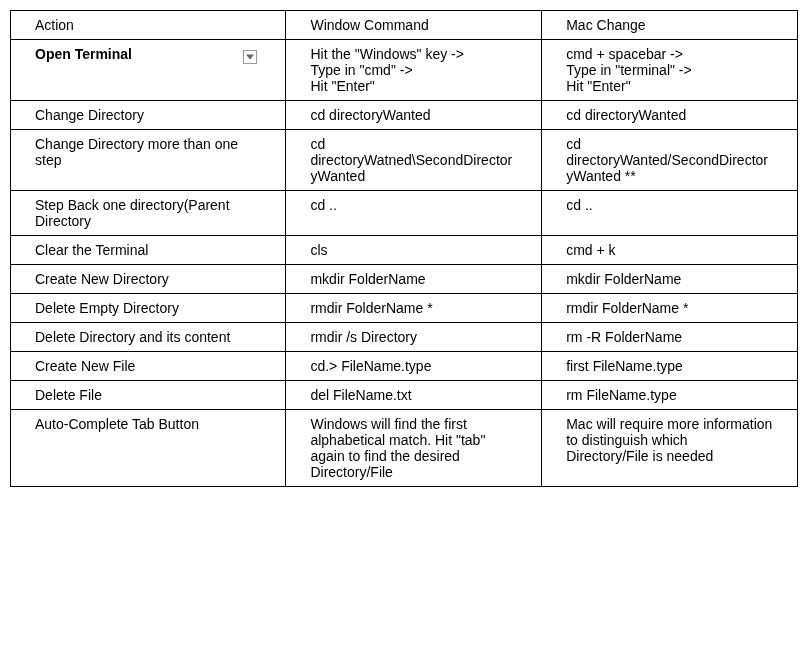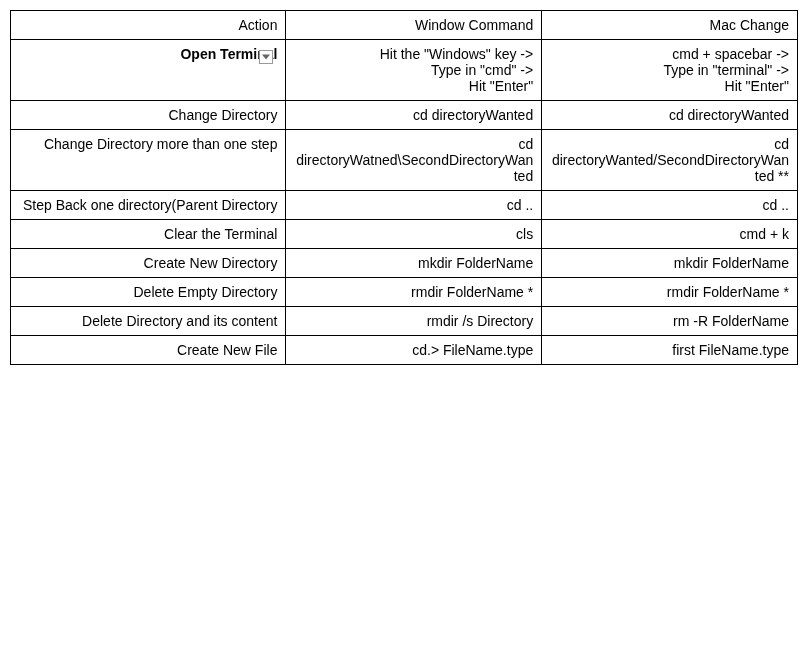--- a/index.html
+++ b/index.html
@@ -15,22 +15,22 @@
       padding: 10px;
       width: 808px;
     }
     table {
       border-collapse: collapse;
       width: 100%;
       table-layout: fixed;
     }
     th, td {
       border: 1px solid #000;
-      padding: 6px 8px;
-      text-align: right;
+      padding: 6px 24px;
+      text-align: left;
       vertical-align: top;
       word-wrap: break-word;
       overflow-wrap: break-word;
     }
     th {
       font-weight: normal;
     }
     .col-action {
       width: 35%;
     }
@@ -132,14 +132,24 @@
     <tr>
       <td>Delete Directory and its content</td>
       <td>rmdir /s Directory</td>
       <td>rm -R FolderName</td>
     </tr>
     <tr>
       <td>Create New File</td>
       <td>cd.&gt; FileName.type</td>
       <td>first FileName.type</td>
     </tr>
+    <tr>
+      <td>Delete File</td>
+      <td>del FileName.txt</td>
+      <td>rm FileName.type</td>
+    </tr>
+    <tr>
+      <td>Auto-Complete Tab Button</td>
+      <td>Windows will find the first alphabetical match. Hit "tab" again to find the desired Directory/File</td>
+      <td>Mac will require more information to distinguish which Directory/File is needed</td>
+    </tr>
   </tbody>
 </table>
 
 </body></html>

